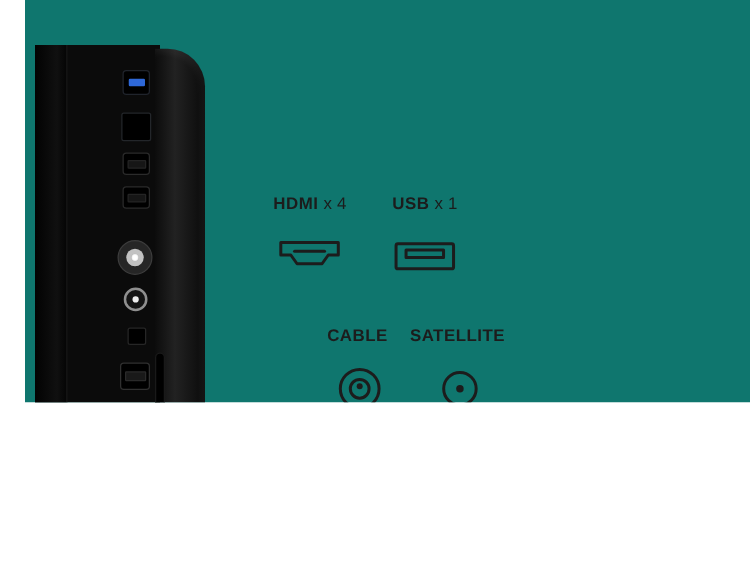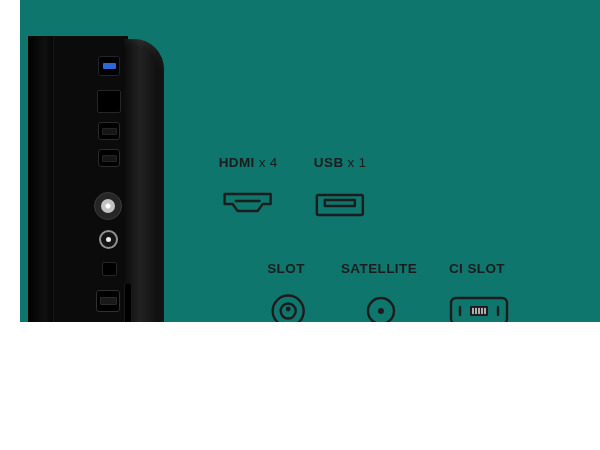--- a/index.html
+++ b/index.html
@@ -110,55 +110,37 @@
         <rect x="3" y="4" width="46" height="20" rx="1.5"></rect>
         <rect x="11" y="9" width="30" height="6"></rect>
       </svg>
     </div>
   </div>
 
 
 
   <div class="item row2" style="left:268px;">
     <div class="label">
-      <span>SLOT</span><span class="sfx"></span>
+      <span>CABLE</span><span class="sfx"></span>
     </div>
     <div class="iconbox">
       <svg class="icn" width="40" height="40" viewBox="0 0 40 40">
         <circle cx="20" cy="20" r="15.5"></circle>
         <circle cx="20" cy="20" r="7.5"></circle>
         <circle class="filldot" cx="20" cy="18" r="2.4"></circle>
       </svg>
     </div>
   </div>
 
-  <div class="item row2" style="left:361px;">
+  <div class="item row2" style="left:348px;">
     <div class="label">
       <span>SATELLITE</span><span class="sfx"></span>
     </div>
     <div class="iconbox">
       <svg class="icn" width="34" height="34" viewBox="0 0 34 34">
         <circle cx="17" cy="17" r="13"></circle>
         <circle class="filldot" cx="17" cy="17" r="3"></circle>
       </svg>
     </div>
   </div>
 
-  <div class="item row2" style="left:459px;">
-    <div class="label">
-      <span>CI SLOT</span><span class="sfx"></span>
-    </div>
-    <div class="iconbox">
-      <svg class="icn" width="62" height="36" viewBox="0 0 62 36">
-        <rect x="3" y="5" width="56" height="26" rx="5"></rect>
-        <line x1="12" y1="14" x2="12" y2="22"></line>
-        <line x1="50" y1="14" x2="50" y2="22"></line>
-        <rect class="fillblock" x="22" y="13" width="18" height="10" rx="1"></rect>
-        <line class="pin" x1="25" y1="15.5" x2="25" y2="20.5"></line>
-        <line class="pin" x1="28" y1="15.5" x2="28" y2="20.5"></line>
-        <line class="pin" x1="31" y1="15.5" x2="31" y2="20.5"></line>
-        <line class="pin" x1="34" y1="15.5" x2="34" y2="20.5"></line>
-        <line class="pin" x1="37" y1="15.5" x2="37" y2="20.5"></line>
-      </svg>
-    </div>
-  </div>
 
 </div>
 
 </body></html>

